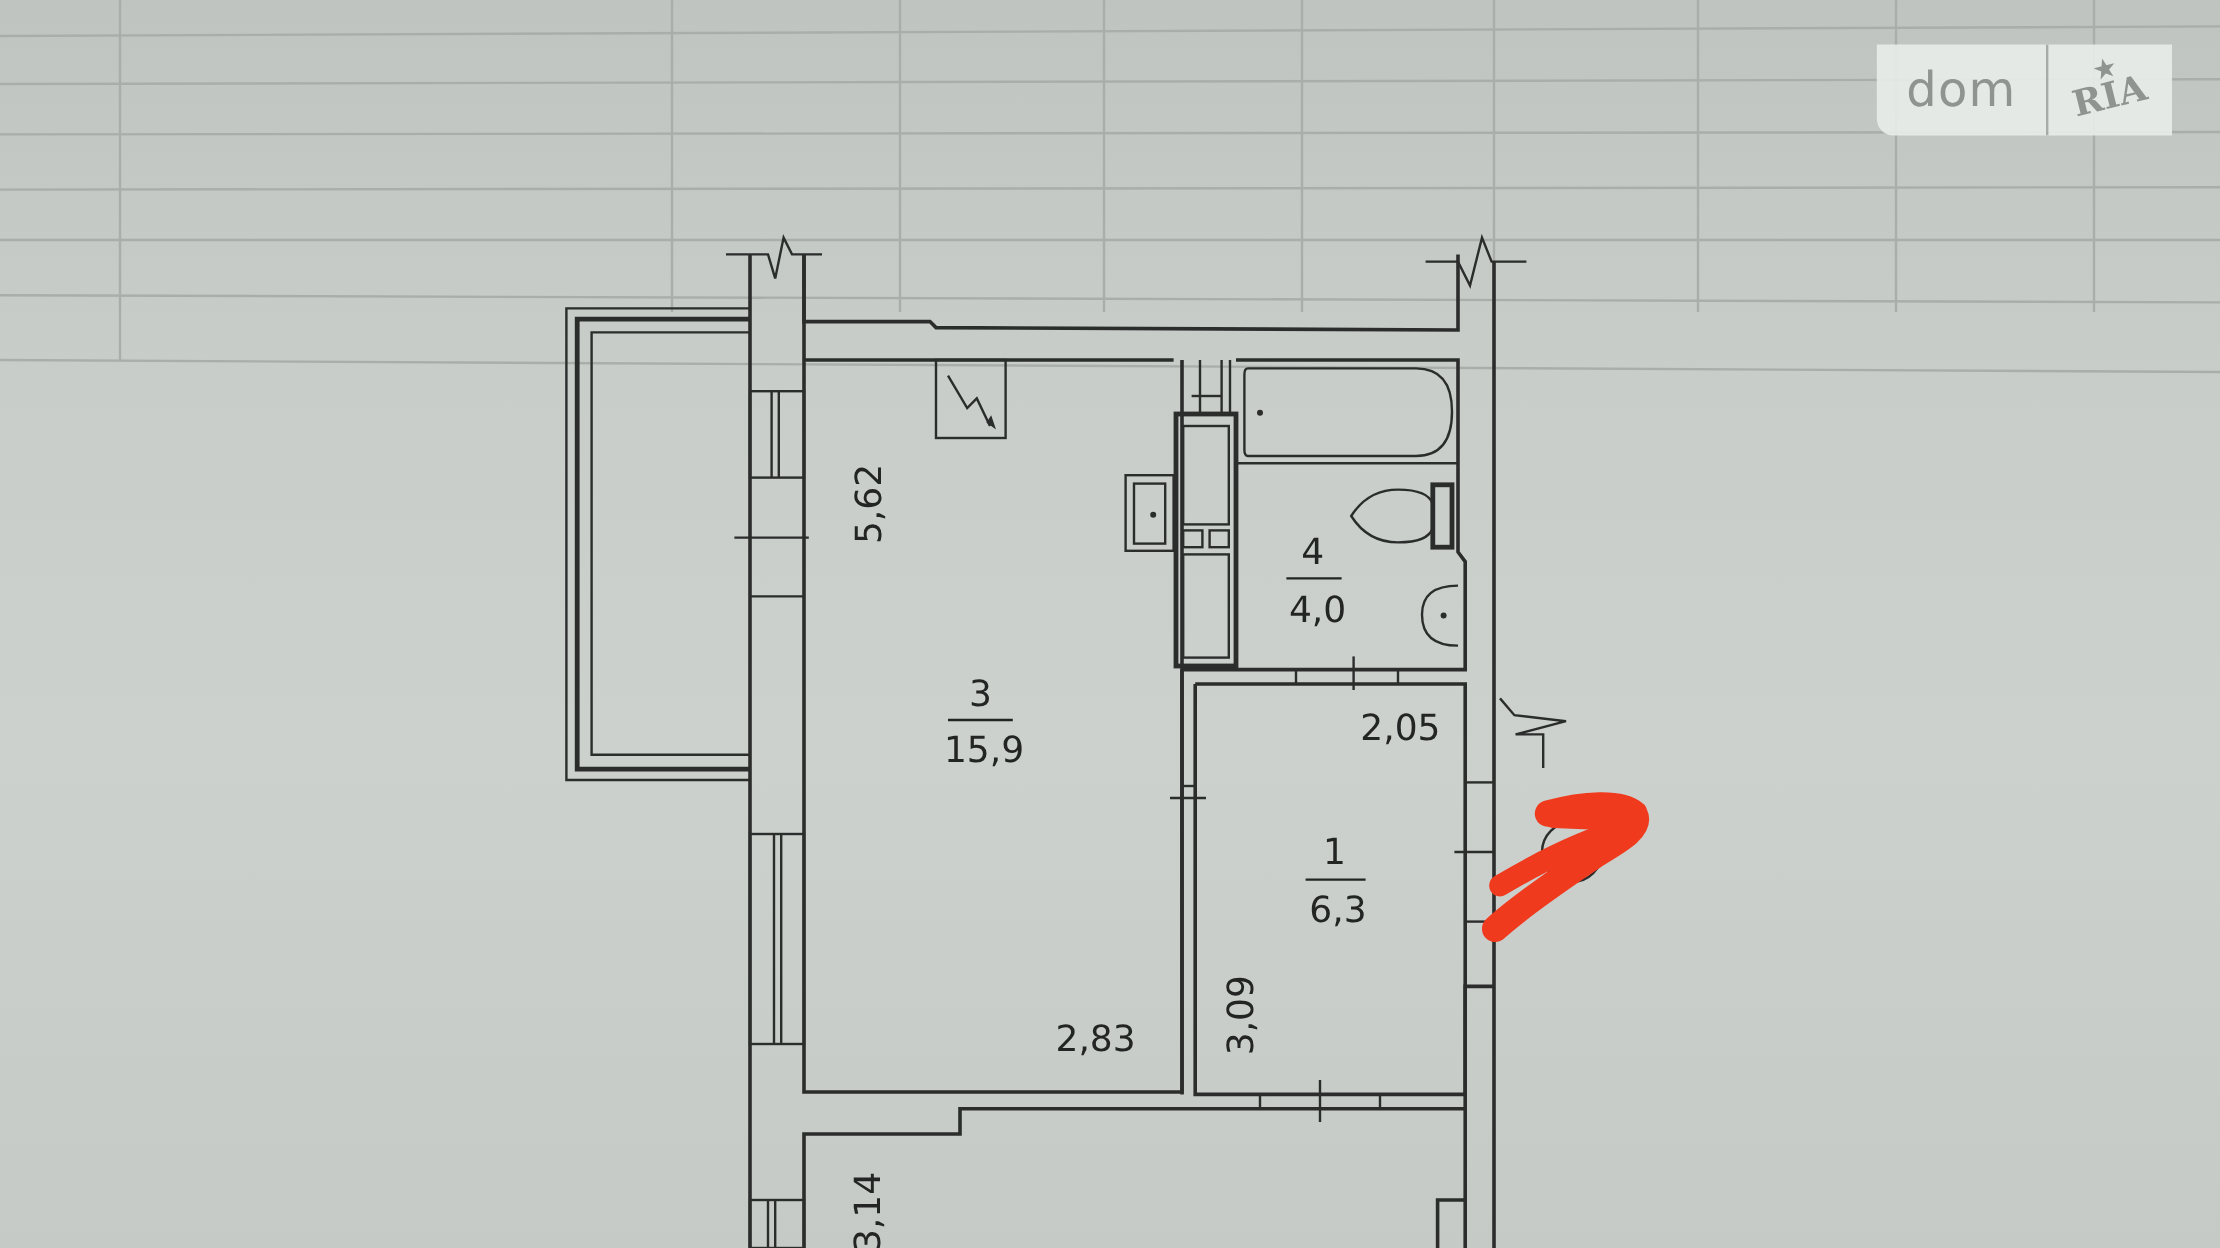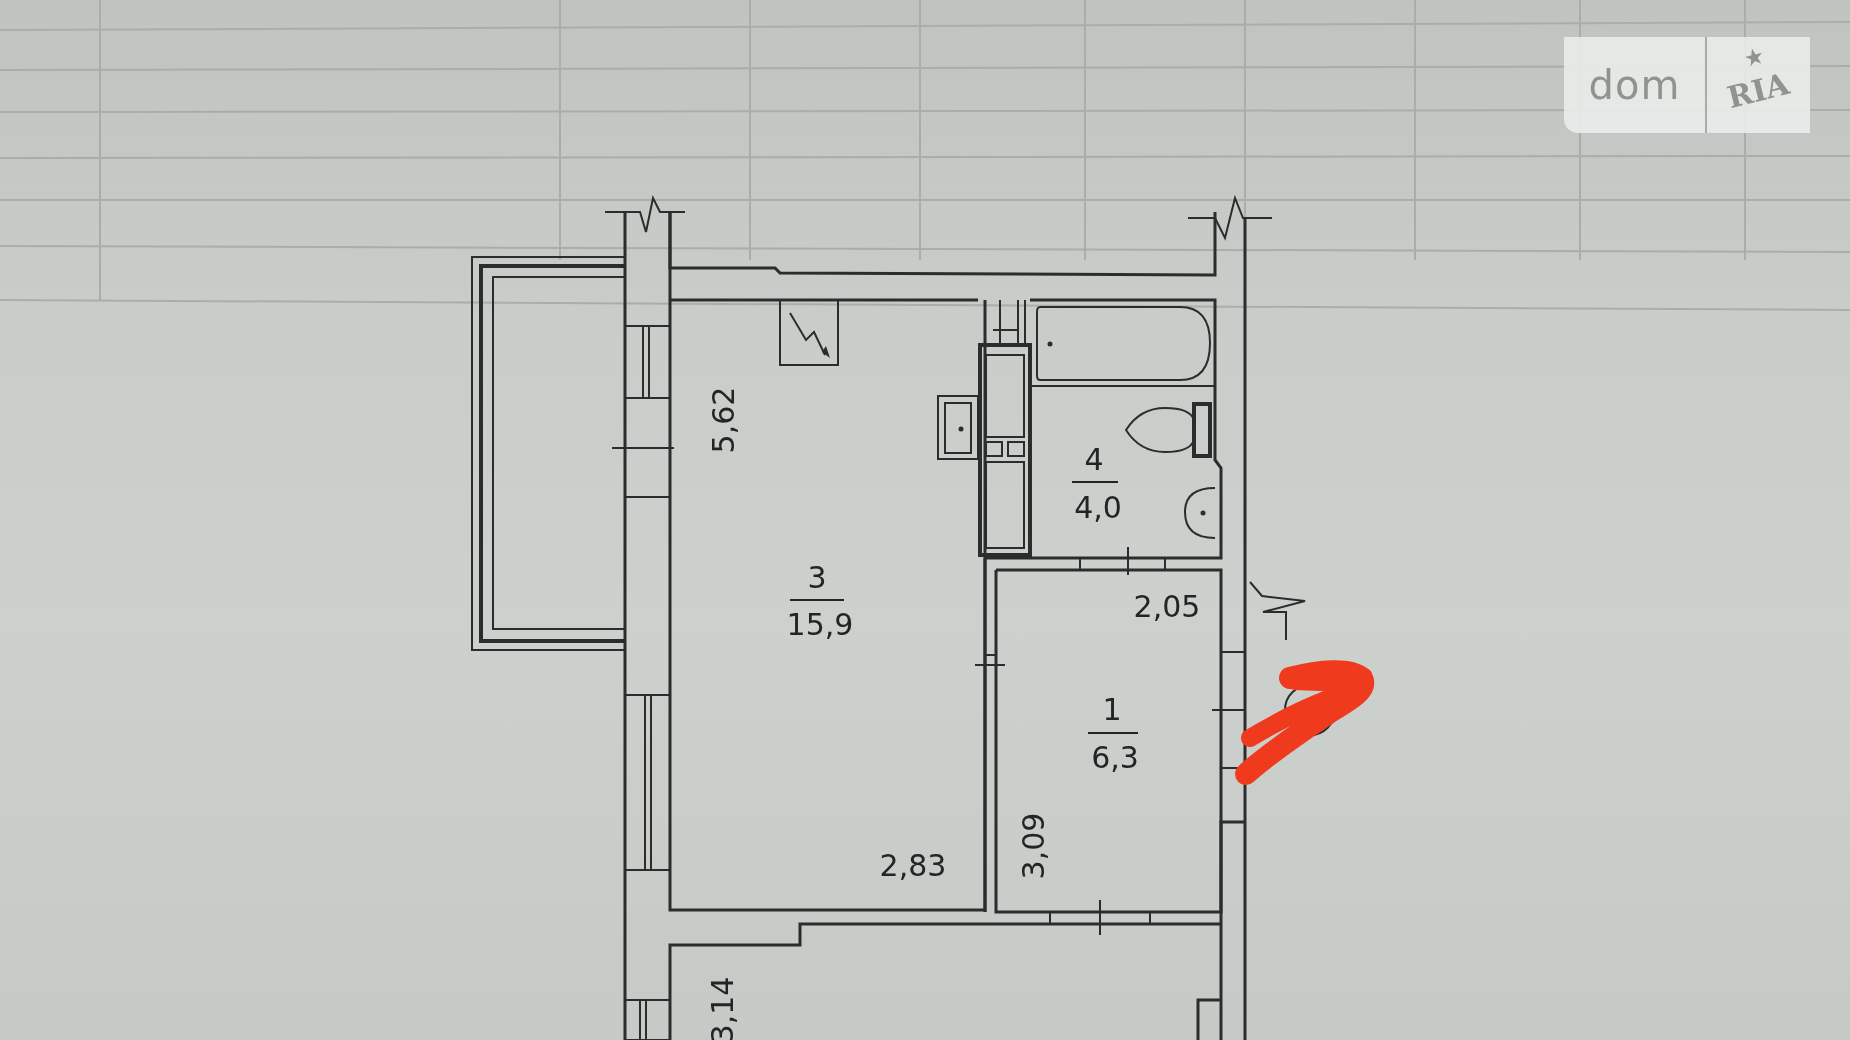--- a/index.html
+++ b/index.html
@@ -31,21 +31,21 @@
     .label {
       fill: #232524;
       font-family: "DejaVu Sans", sans-serif;
       font-size: 30px;
     }
     .logo {
       position: absolute;
       left: 1564px;
       top: 37px;
       width: 246px;
-      height: 96px;
+      height: 76px;
       display: flex;
       background: rgba(232,235,233,0.92);
       border-bottom-left-radius: 14px;
       overflow: hidden;
     }
     .logo-dom {
       flex: 0 0 141px;
       display: flex;
       align-items: center;
       justify-content: center;

